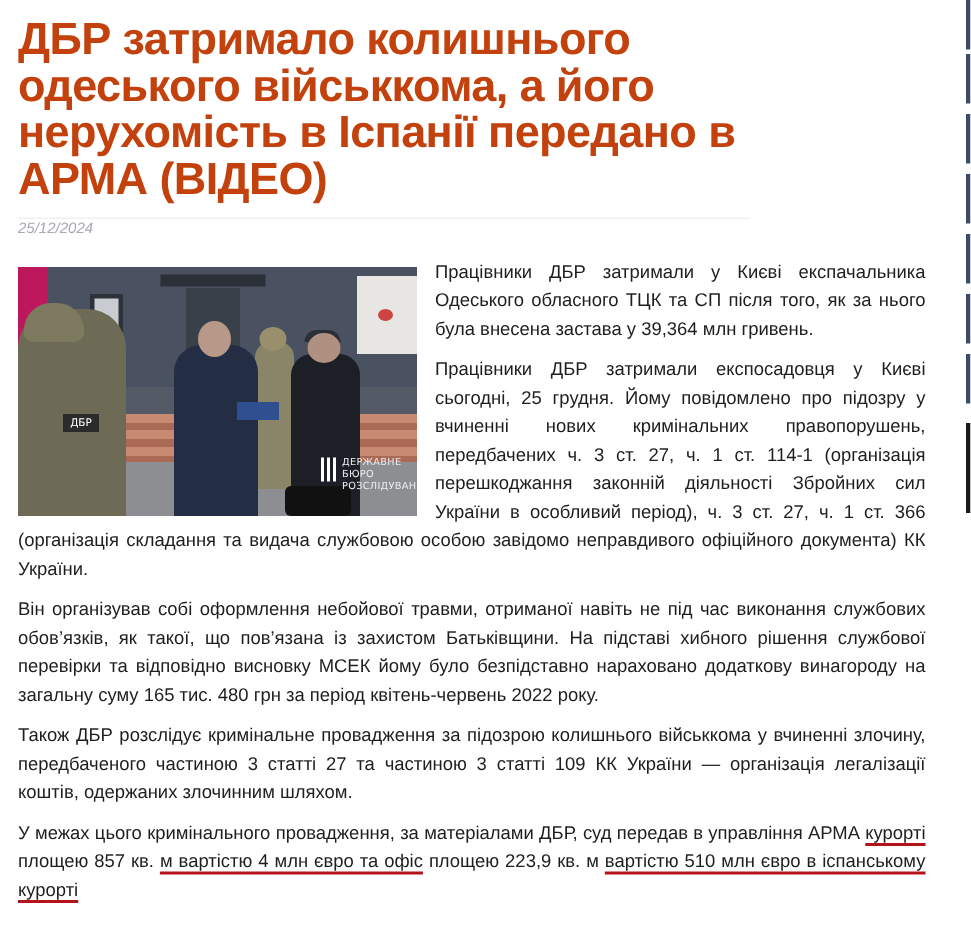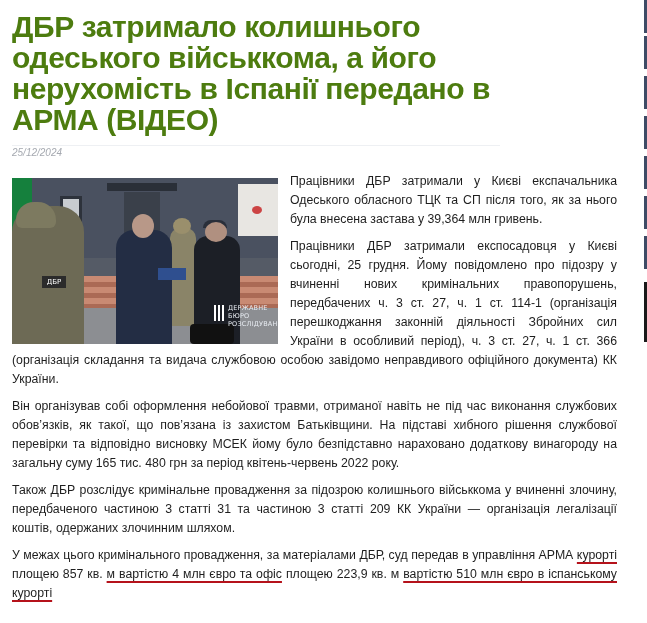--- a/index.html
+++ b/index.html
@@ -7,21 +7,21 @@
     body { font-family: "Liberation Sans", "DejaVu Sans", sans-serif; color: #1e1e1e; position: relative; }
 
     .article { position: absolute; left: 12px; top: 0; width: 605px; }
 
     .title {
       margin-top: 11px;
       font-family: "Liberation Sans", sans-serif;
       font-weight: bold;
       font-size: 30px;
       line-height: 31px;
-      color: #4d7c0f;
+      color: #c2410c;
       letter-spacing: -0.4px;
       width: 510px;
     }
     .title-divider {
       margin-top: 10px;
       width: 488px;
       height: 1px;
       background: #eef0f3;
     }
     .date {
@@ -34,21 +34,21 @@
 
     .body-wrap { margin-top: 11px; font-size: 12.3px; line-height: 19px; color: #1e1e1e; }
 
     .photo {
       float: left;
       width: 266px;
       height: 166px;
       margin: 6px 12px 6px 0;
       position: relative;
       overflow: hidden;
-      background: #15803d;
+      background: #be185d;
     }
     .photo .wall { position: absolute; left: 20px; top: 0; width: 246px; height: 80px; background: #4a5160; }
     .photo .wall2 { position: absolute; left: 20px; top: 80px; width: 246px; height: 18px; background: #555b66; }
     .photo .window { position: absolute; left: 48px; top: 18px; width: 22px; height: 34px; background: #c8ccd0; border: 3px solid #2d323b; }
     .photo .door { position: absolute; left: 112px; top: 14px; width: 36px; height: 70px; background: #3a404a; }
     .photo .awning { position: absolute; left: 95px; top: 5px; width: 70px; height: 8px; background: #2a2f38; }
     .photo .poster { position: absolute; left: 226px; top: 6px; width: 40px; height: 52px; background: #e8e6e2; }
     .photo .poster i { position: absolute; left: 14px; top: 22px; width: 10px; height: 8px; background: #c44; border-radius: 50%; }
     .photo .steps { position: absolute; left: 55px; top: 98px; width: 211px; height: 34px;
       background: repeating-linear-gradient(180deg, #c98a73 0 6px, #ab6a55 6px 11px); }
@@ -115,21 +115,21 @@
       <div class="logo"></div>
       <div class="watermark">
         <div>ДЕРЖАВНЕ БЮРО</div>
         <div>РОЗСЛІДУВАНЬ</div>
       </div>
     </div>
 
     <p class="p">Працівники ДБР затримали у Києві експачальника Одеського обласного ТЦК та СП після того, як за нього була внесена застава у 39,364 млн гривень.</p>
     <p class="p">Працівники ДБР затримали експосадовця у Києві сьогодні, 25 грудня. Йому повідомлено про підозру у вчиненні нових кримінальних правопорушень, передбачених ч. 3 ст. 27, ч. 1 ст. 114-1 (організація перешкоджання законній діяльності Збройних сил України в особливий період), ч. 3 ст. 27, ч. 1 ст. 366 (організація складання та видача службовою особою завідомо неправдивого офіційного документа) КК України.</p>
     <p class="p">Він організував собі оформлення небойової травми, отриманої навіть не під час виконання службових обов’язків, як такої, що пов’язана із захистом Батьківщини. На підставі хибного рішення службової перевірки та відповідно висновку МСЕК йому було безпідставно нараховано додаткову винагороду на загальну суму 165 тис. 480 грн за період квітень-червень 2022 року.</p>
-    <p class="p">Також ДБР розслідує кримінальне провадження за підозрою колишнього військкома у вчиненні злочину, передбаченого частиною 3 статті 31 та частиною 3 статті 209 КК України — організація легалізації коштів, одержаних злочинним шляхом.</p>
+    <p class="p">Також ДБР розслідує кримінальне провадження за підозрою колишнього військкома у вчиненні злочину, передбаченого частиною 3 статті 27 та частиною 3 статті 109 КК України — організація легалізації коштів, одержаних злочинним шляхом.</p>
     <p class="p"><span>У межах цього кримінального провадження, за матеріалами ДБР, суд передав в управління АРМА </span><span class="ul">курорті</span><span> площею 857 кв. </span><span class="ul">м вартістю 4 млн євро та офіс</span><span> площею 223,9 кв. м </span><span class="ul">вартістю 510 млн євро в іспанському курорті</span></p>
 
   </div>
 </div>
 
 <div class="side-strip">
   <div class="side-block" style="top:0px"></div>
   <div class="side-block" style="top:36px"></div>
   <div class="side-block" style="top:76px"></div>
   <div class="side-block" style="top:116px"></div>

